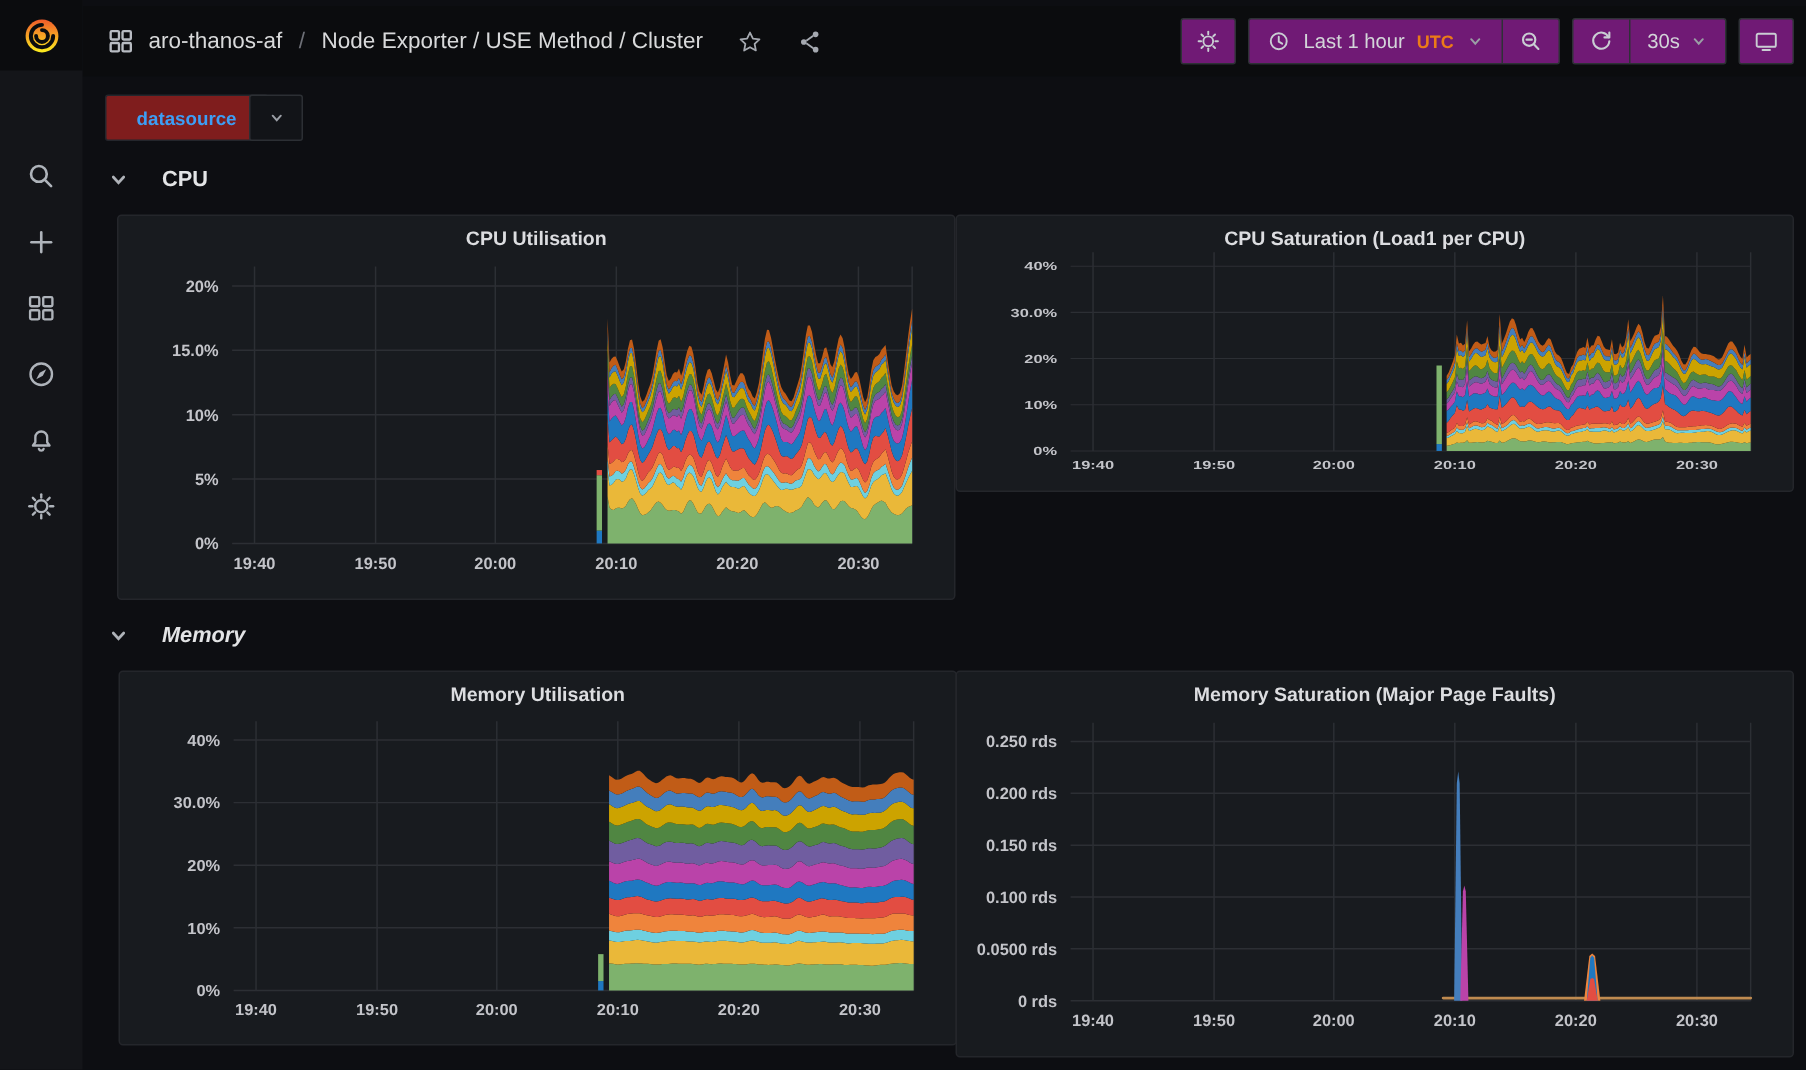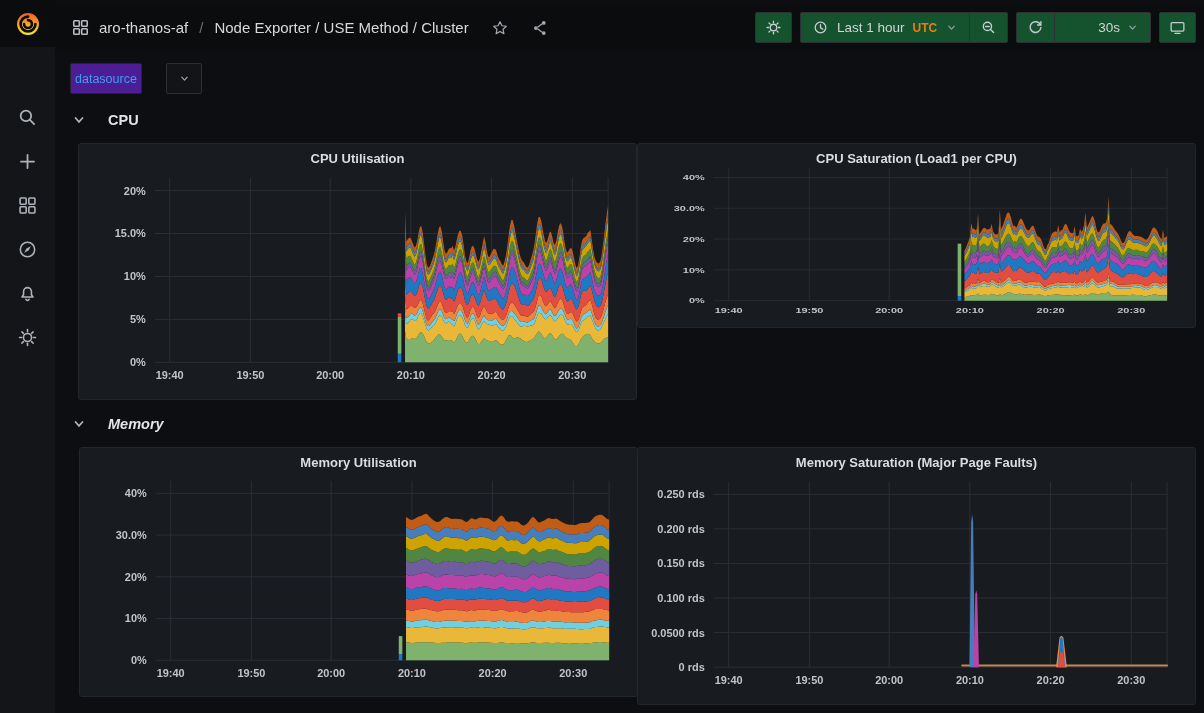--- a/index.html
+++ b/index.html
@@ -19,35 +19,35 @@
 
   
   .navbar { position:absolute; left:55px; top:4px; width:1149px; height:47px; background:#0b0c0e;
             display:flex; align-items:center; padding:0 8px 0 16px; z-index:5; }
   .crumbs { display:flex; align-items:center; gap:9px; }
   .crumb-icon { color:#b8bcc2; width:19px; height:19px; }
   .crumb-root, .crumb-page { color:#d8d9da; font-size:15px; font-weight:500; white-space:nowrap; }
   .crumb-sep { color:#6e7077; font-size:15px; padding:0 2px; }
   .crumb-action { color:#a5a9b0; width:18px; height:18px; margin-left:13px; cursor:pointer; }
   .nav-right { margin-left:auto; display:flex; align-items:center; gap:8px; }
-  .tb { height:31px; background:#14532d; border:1px solid #2e3136; border-radius:2px;
+  .tb { height:31px; background:#701a75; border:1px solid #2e3136; border-radius:2px;
         display:flex; align-items:center; color:#c9cdd3; cursor:pointer; }
   .tb-sq { width:37px; justify-content:center; }
   .tb svg { width:17px; height:17px; }
   .seg { display:flex; align-items:center; gap:8px; padding:0 11px; height:100%; }
   .seg-div { width:1px; height:100%; background:#2e3136; }
   .time-label { font-size:13.5px; font-weight:500; color:#d3d5d9; white-space:nowrap; }
   .utc { font-size:12px; font-weight:700; color:#eb7b18; }
   .caret { width:13px !important; height:13px !important; color:#9a9ea5; }
-  .refresh-label { font-size:13.5px; font-weight:500; color:#d3d5d9;margin-left:32px; }
+  .refresh-label { font-size:13.5px; font-weight:500; color:#d3d5d9; }
 
   
-  .var-pill { position:absolute; left:70px; top:63px; height:31px; padding:0 4px;
-              display:flex; align-items:center; background:#4c1d95; border:1px solid #24262c;
-              border-radius:2px; color:#3d9ef5; font-weight:400; font-size:12.5px; cursor:pointer; }
+  .var-pill { position:absolute; left:70px; top:63px; height:31px; padding:0 20px;
+              display:flex; align-items:center; background:#7f1d1d; border:1px solid #24262c;
+              border-radius:2px; color:#3d9ef5; font-weight:700; font-size:12.5px; cursor:pointer; }
   .var-caret-btn { position:absolute; left:166px; top:63px; width:36px; height:31px;
                    background:#121418; border:1px solid #2c2f34; border-radius:2px;
                    display:flex; align-items:center; justify-content:center; color:#aeb2b8; cursor:pointer; }
 
   
   .section { position:absolute; display:flex; align-items:center; gap:23px; color:#e3e4e6;
              font-size:14.5px; font-weight:700; cursor:pointer; }
   .sec-cpu { left:73px; top:112px; }
   .sec-mem { left:73px; top:416px;font-style:italic; }
   .section svg { width:12px; height:12px; color:#aeb2b8; }

